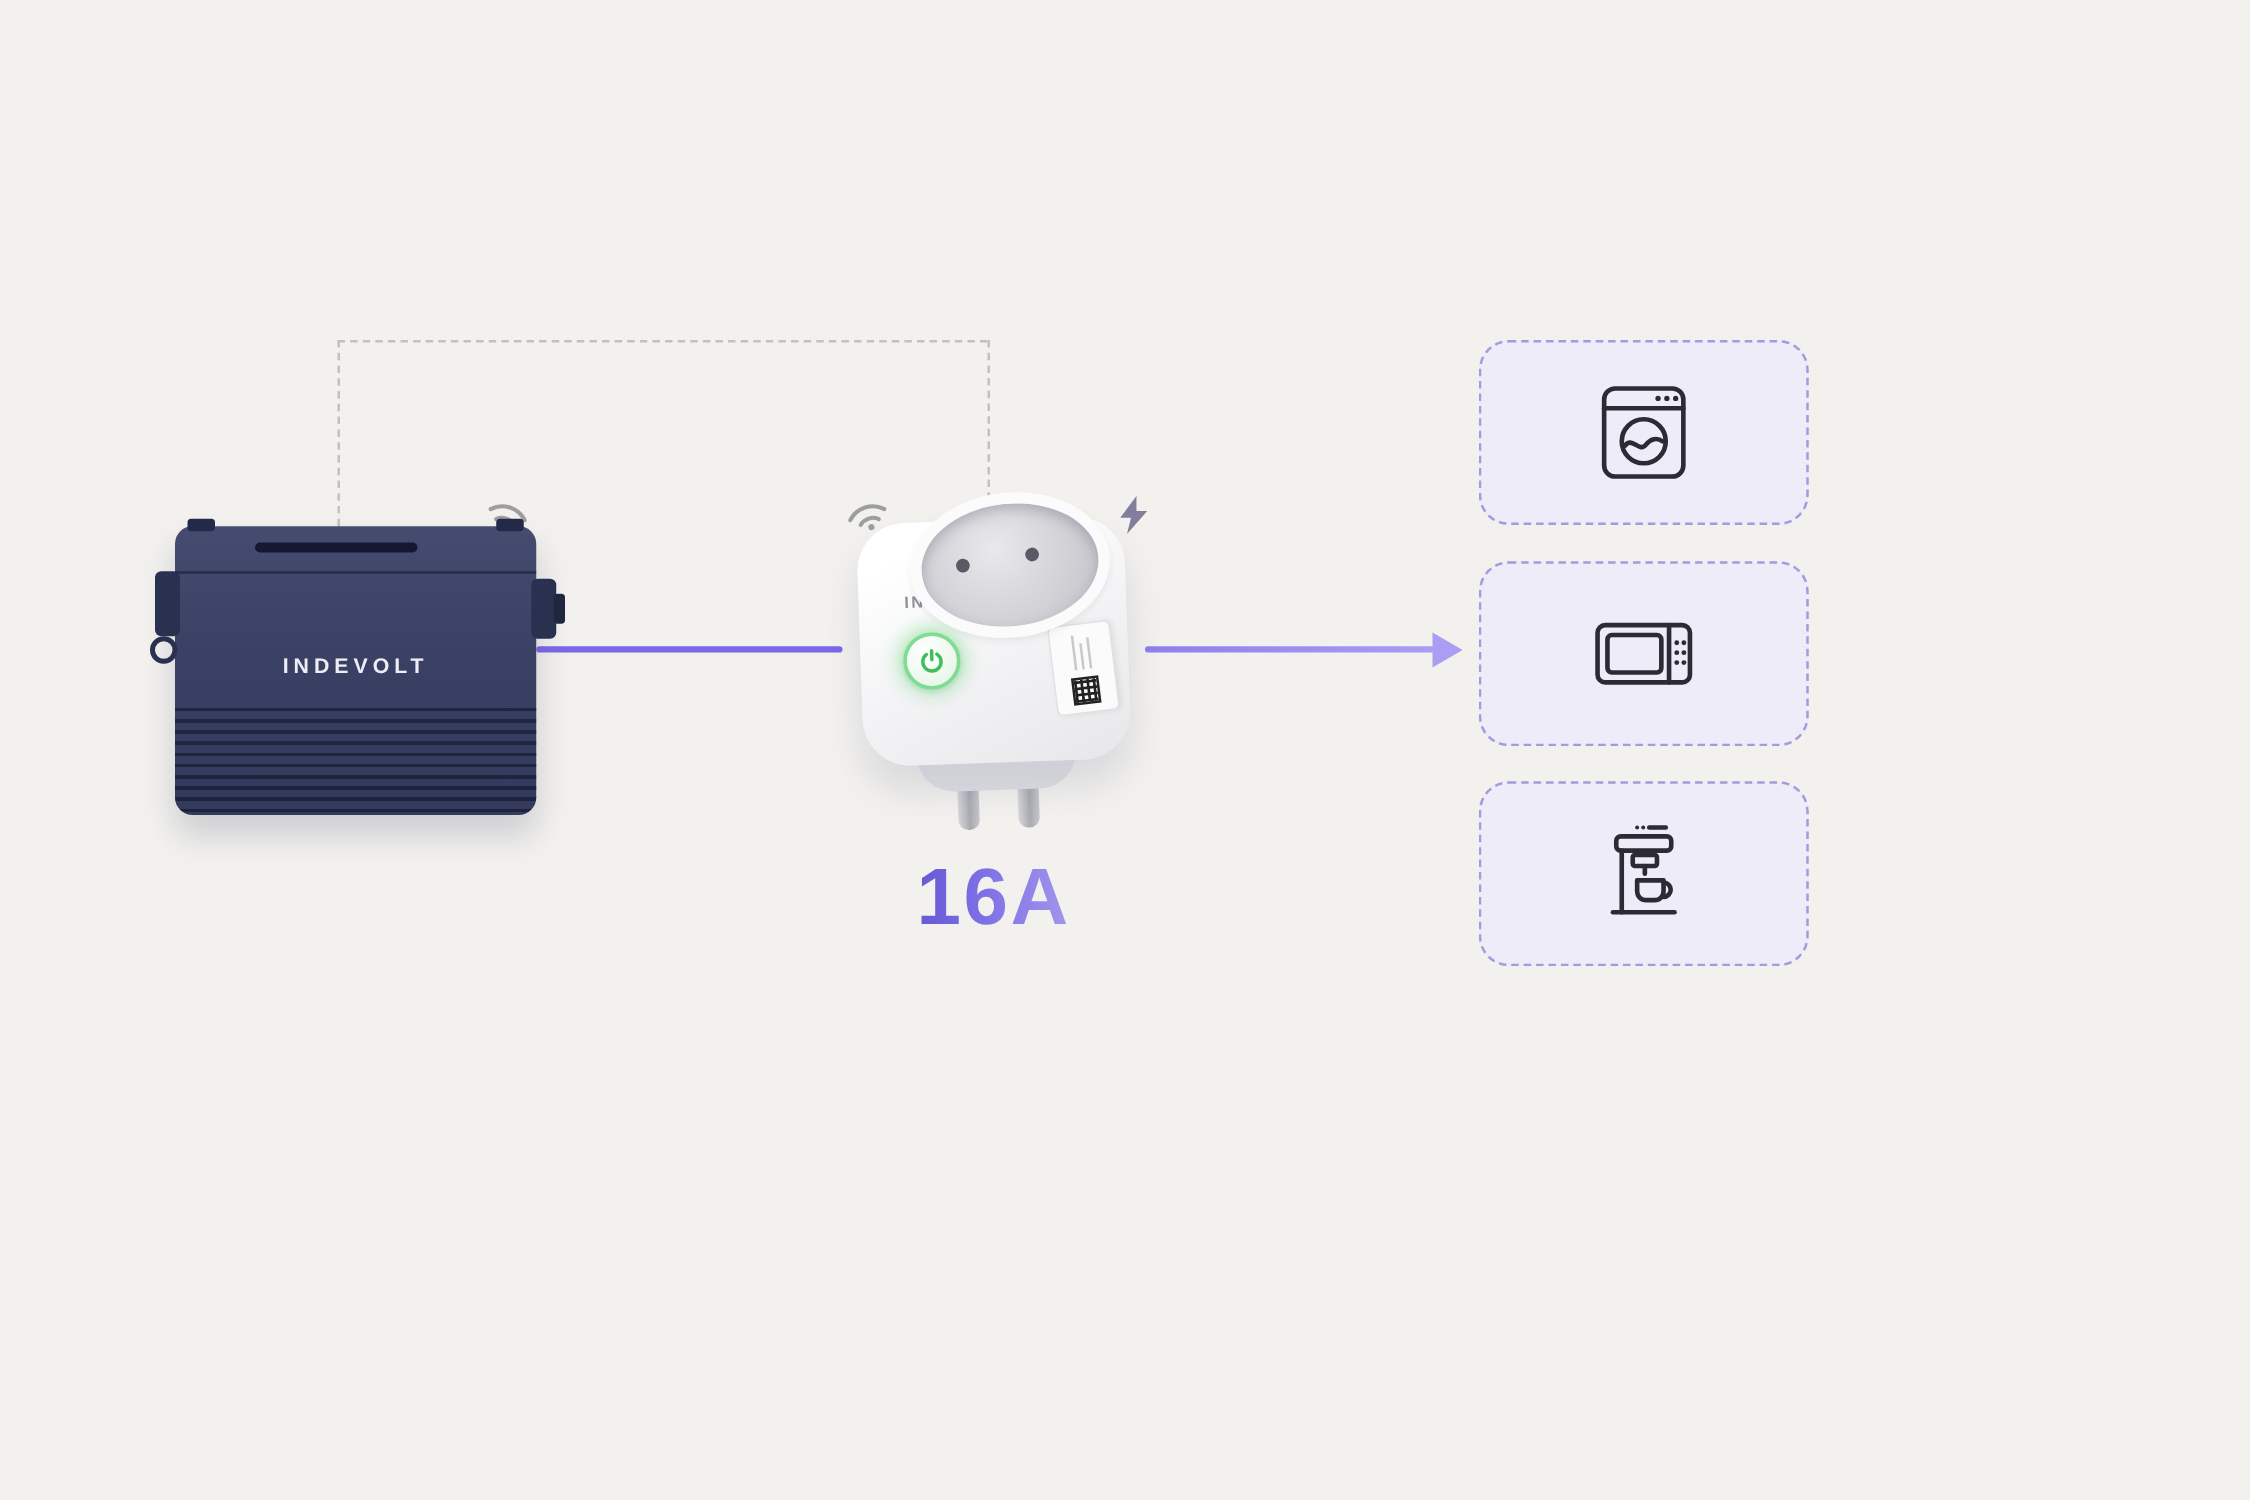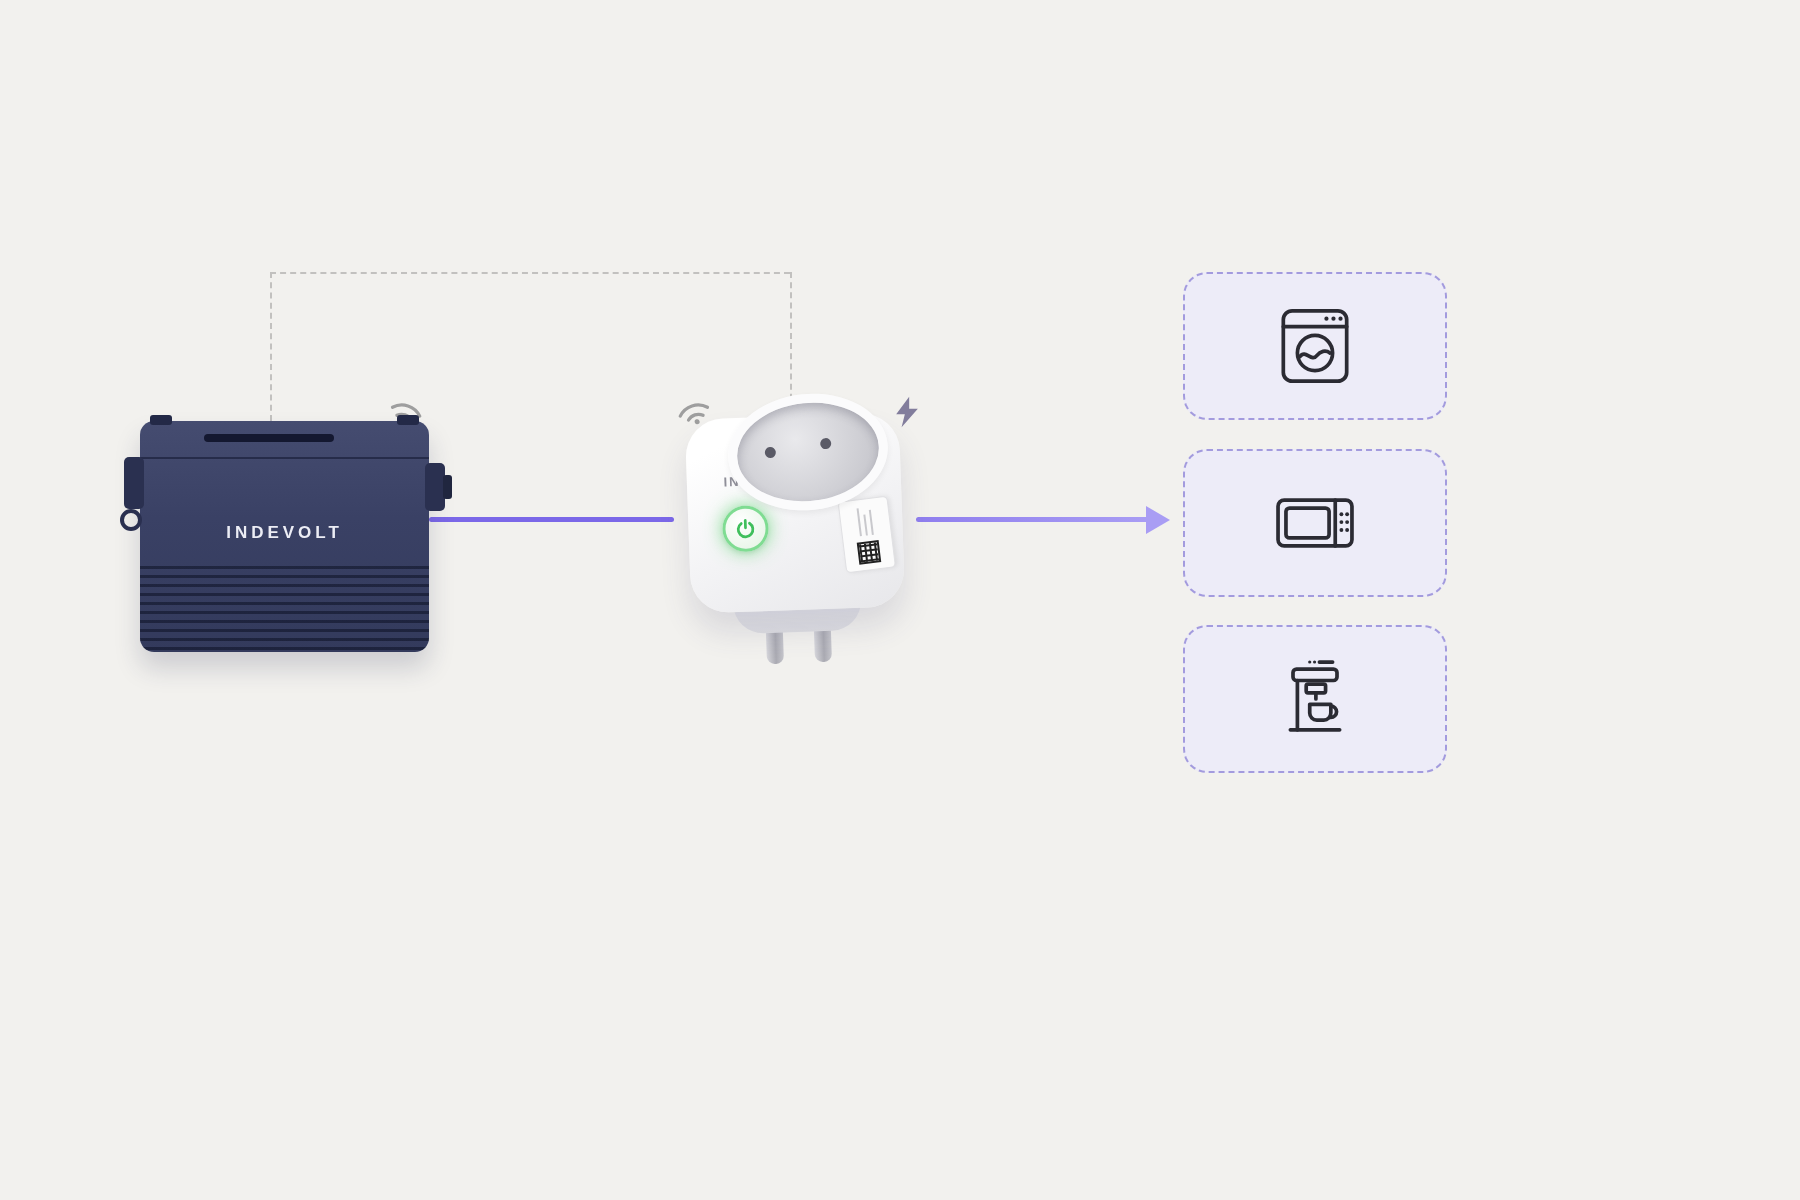--- a/index.html
+++ b/index.html
@@ -153,20 +153,21 @@
         <div class="qr-line" style="width:70%"></div>
         <div class="qr-line" style="width:82%"></div>
       </div>
     </div>
   </div>
   <div class="plug-socket">
     <div class="socket-hole hole-l"></div>
     <div class="socket-hole hole-r"></div>
   </div>
 
+  <div class="rating">16A</div>
 
   <div class="appliance app-1">
     <svg class="app-icon" width="88" height="88" viewBox="0 0 100 100">
       <rect x="14" y="10" width="72" height="80" rx="10"></rect>
       <line x1="14" y1="28" x2="86" y2="28"></line>
       <circle class="fill" cx="63" cy="19" r="2.4"></circle>
       <circle class="fill" cx="71" cy="19" r="2.4"></circle>
       <circle class="fill" cx="79" cy="19" r="2.4"></circle>
       <circle cx="50" cy="58" r="20"></circle>
       <path d="M33 62 C 39 53, 46 69, 52 61 C 56 56, 62 54, 67 58"></path>

